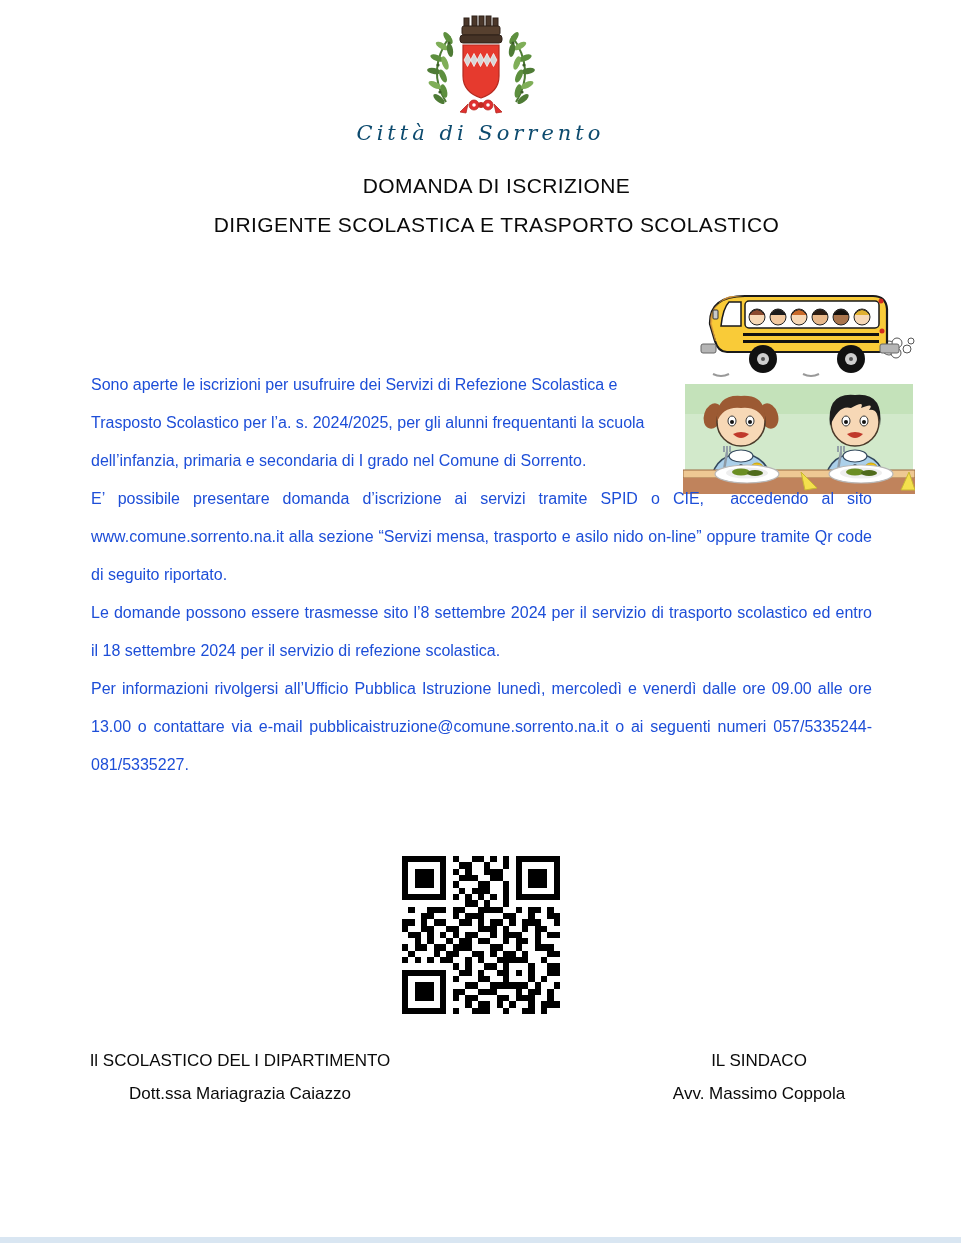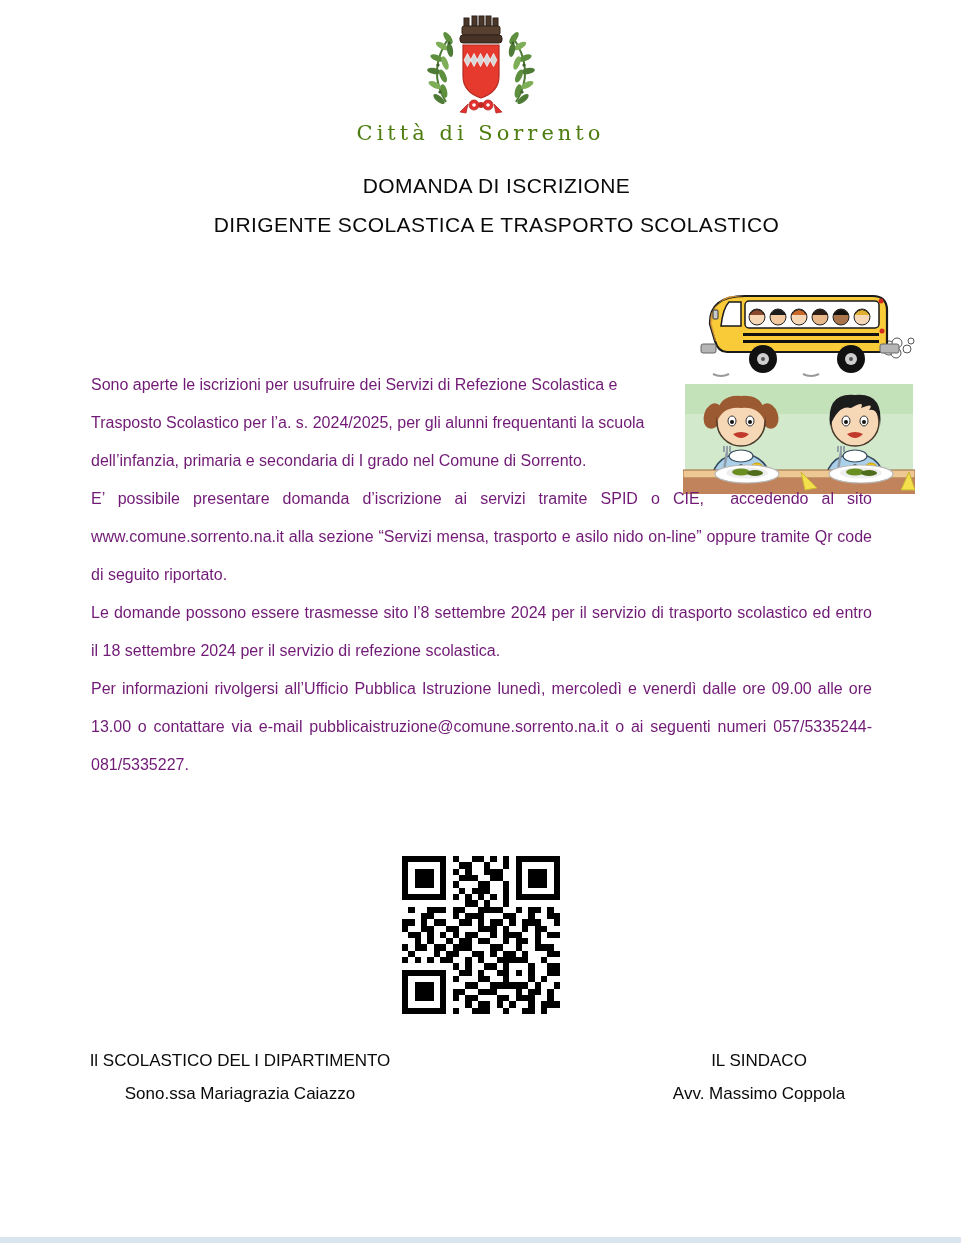--- a/index.html
+++ b/index.html
@@ -4,35 +4,35 @@
 <style>
   html,body { margin:0; padding:0; background:#fff; }
   .page {
     position:relative; width:961px; height:1243px; background:#ffffff;
     font-family:"Liberation Sans", sans-serif; color:#000; overflow:hidden;
   }
   
   .emblem { position:absolute; top:8px; left:0; width:961px; text-align:center; }
   .emblem svg { display:block; margin:0 auto; }
   .emblem-caption {
-    margin-top:1px; font-family:"DejaVu Serif", serif; 
-    font-size:21px; color:#4d7c0f; letter-spacing:4px;
+    margin-top:1px; font-family:"DejaVu Serif", serif; font-style:italic;
+    font-size:21px; color:#0c4a6e; letter-spacing:4px;
   }
   
   .title-block {
     position:absolute; top:166px; left:16px; width:961px; text-align:center;
     font-size:21px; line-height:39px; letter-spacing:0.4px; color:#0a0a0a;
   }
   
   .illustration { position:absolute; top:286px; left:683px; width:232px; height:208px; }
   .illustration svg { display:block; }
   
   .content {
     position:absolute; top:366px; left:91px; width:781px;
-    font-size:16px; line-height:38px; color:#701a75;
+    font-size:16px; line-height:38px; color:#1d4ed8;
   }
   .content p { margin:0; white-space:pre-wrap; }
   .p-narrow { width:583px; text-align:left; }
   .p-just { text-align:justify; }
   .bold { font-weight:normal; }
   
   .qr-wrap { position:absolute; top:856px; left:402px; width:158px; height:158px; }
   .qr-wrap svg { width:158px; height:158px; shape-rendering:crispEdges; }
   
   .signatures { position:absolute; top:1044px; left:0; width:961px; font-size:17px; line-height:33px; color:#0a0a0a; }
@@ -554,21 +554,21 @@
         <rect x="16" y="24" width="1" height="1" fill="#000000"></rect>
         <rect x="19" y="24" width="1" height="1" fill="#000000"></rect>
         <rect x="20" y="24" width="1" height="1" fill="#000000"></rect>
         <rect x="22" y="24" width="1" height="1" fill="#000000"></rect>
       </svg>
   </div>
 
   <div class="signatures">
     <div class="sig-left">
       <div>Il SCOLASTICO DEL I DIPARTIMENTO</div>
-      <div>Sono.ssa Mariagrazia Caiazzo</div>
+      <div>Dott.ssa Mariagrazia Caiazzo</div>
     </div>
     <div class="sig-right">
       <div>IL SINDACO</div>
       <div>Avv. Massimo Coppola</div>
     </div>
   </div>
 
   <div class="bottom-strip"></div>
 </div>
 

